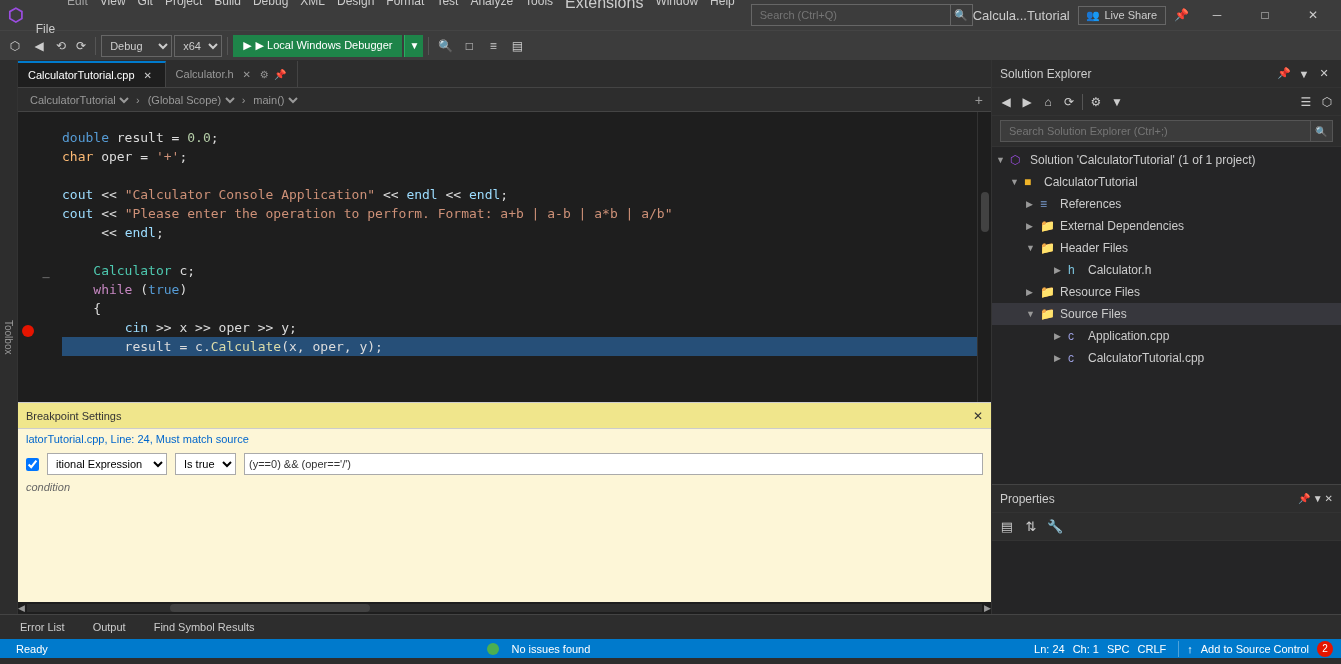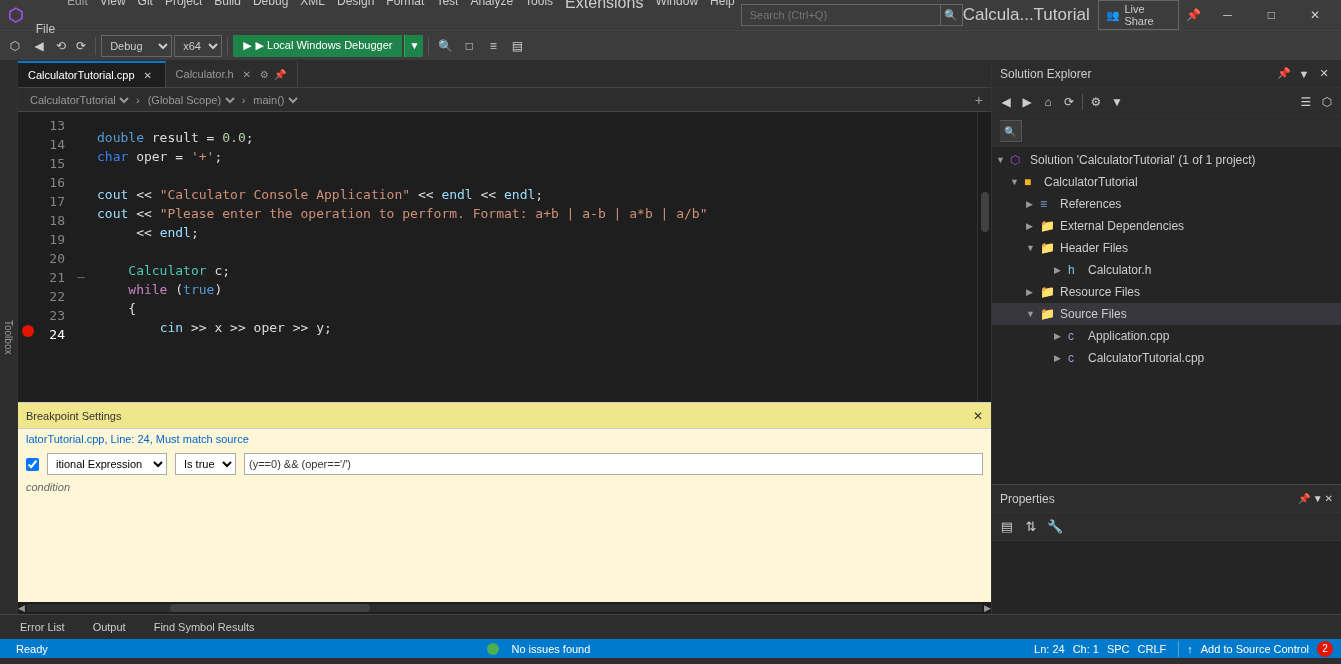--- a/index.html
+++ b/index.html
@@ -67,21 +67,21 @@
     <span class="menu-item" style="padding:4px 6px;cursor:pointer;color:#ccc;font-size:12px;">Tools</span>
     <span class="menu-item" style="padding:4px 6px;cursor:pointer;color:#ccc;font-size:16px;">Extensions</span>
     <span class="menu-item" style="padding:4px 6px;cursor:pointer;color:#ccc;font-size:12px;">Window</span>
     <span class="menu-item" style="padding:4px 6px;cursor:pointer;color:#ccc;font-size:12px;">Help</span>
   </div>
   <div style="flex:1;display:flex;justify-content:flex-end;">
     <input type="text" style="width: 200px; height: 22px; background: rgb(60, 60, 60); border: 1px solid rgb(102, 102, 102); color: rgb(204, 204, 204); font-size: 11px; padding: 0px 8px;" placeholder="Search (Ctrl+Q)">
     <span style="width:22px;height:22px;background:#3c3c3c;border:1px solid #666;border-left:none;display:flex;align-items:center;justify-content:center;color:#ccc;font-size:11px;">🔍</span>
   </div>
   <div style="display:flex;align-items:center;gap:8px;">
-    <span style="font-size:17px;color:#ccc;">Calcula...Tutorial</span>
+    <span style="font-size:13px;color:#ccc;">Calcula...Tutorial</span>
     <div class="live-share" style="display:flex;align-items:center;gap:4px;padding:2px 8px;border:1px solid #666;cursor:pointer;font-size:11px;">
       <span>👥</span>
       <span>Live Share</span>
     </div>
     <span style="color:#ccc;font-size:12px;">📌</span>
     <button class="win-btn" style="background:none;border:none;color:#ccc;width:40px;height:28px;cursor:pointer;font-size:12px;">─</button>
     <button class="win-btn" style="background:none;border:none;color:#ccc;width:40px;height:28px;cursor:pointer;font-size:12px;">□</button>
     <button class="win-btn win-close" style="background:none;border:none;color:#ccc;width:40px;height:28px;cursor:pointer;font-size:12px;">✕</button>
   </div>
 </div>
@@ -161,62 +161,49 @@
         <div style="height:19px;"></div>
         <div style="height:19px;"></div>
         <div style="height:19px;"></div>
         <div style="height:19px;"></div>
         <div style="height:19px;"></div>
         <div style="height:19px;display:flex;align-items:center;justify-content:center;">
           <span style="width:12px;height:12px;background:#e51400;border-radius:50%;display:inline-block;"></span>
         </div>
       </div>
 
-      <div style="width:35px;background:#1e1e1e;color:#858585;font-family:Consolas,monospace;font-size:13px;line-height:19px;padding:4px 0;text-align:right;padding-right:8px;user-select:none;">
-        <div style="height:19px;">13</div>
-        <div style="height:19px;">14</div>
-        <div style="height:19px;">15</div>
-        <div style="height:19px;">16</div>
-        <div style="height:19px;">17</div>
-        <div style="height:19px;">18</div>
-        <div style="height:19px;">19</div>
-        <div style="height:19px;">20</div>
-        <div style="height:19px;">21</div>
-        <div style="height:19px;">22</div>
-        <div style="height:19px;">23</div>
-        <div style="height:19px;color:#fff;">24</div>
-      </div>
 
       <div style="width:16px;background:#1e1e1e;display:flex;flex-direction:column;padding-top:4px;">
         <div style="height:19px;"></div>
         <div style="height:19px;"></div>
         <div style="height:19px;"></div>
         <div style="height:19px;"></div>
         <div style="height:19px;"></div>
         <div style="height:19px;"></div>
         <div style="height:19px;"></div>
         <div style="height:19px;"></div>
         <div style="height:19px;display:flex;align-items:center;justify-content:center;color:#858585;font-size:10px;cursor:pointer;">─</div>
         <div style="height:19px;"></div>
         <div style="height:19px;"></div>
         <div style="height:19px;"></div>
       </div>
 
       <div style="flex:1;background:#1e1e1e;font-family:Consolas,monospace;font-size:13px;line-height:19px;padding:16px 0 4px 8px;overflow:hidden;color:#dcdcdc;">
         <div style="height:19px;white-space:pre;"><span style="color:#569cd6;">double</span> result = <span style="color:#b5cea8;">0.0</span>;</div>
-        <div style="height:19px;white-space:pre;"><span style="color:#3b82f6;">char</span> oper = <span style="color:#ce9178;">'+'</span>;</div>
+        <div style="height:19px;white-space:pre;"><span style="color:#fdba74;">char</span> oper = <span style="color:#ce9178;">'+'</span>;</div>
         <div style="height:19px;white-space:pre;"></div>
         <div style="height:19px;white-space:pre;"><span style="color:#9cdcfe;">cout</span> &lt;&lt; <span style="color:#ce9178;">"Calculator Console Application"</span> &lt;&lt; <span style="color:#9cdcfe;">endl</span> &lt;&lt; <span style="color:#9cdcfe;">endl</span>;</div>
         <div style="height:19px;white-space:pre;"><span style="color:#9cdcfe;">cout</span> &lt;&lt; <span style="color:#ce9178;">"Please enter the operation to perform. Format: a+b | a-b | a*b | a/b"</span></div>
         <div style="height:19px;white-space:pre;">     &lt;&lt; <span style="color:#9cdcfe;">endl</span>;</div>
         <div style="height:19px;white-space:pre;"></div>
         <div style="height:19px;white-space:pre;">    <span style="color:#4ec9b0;">Calculator</span> c;</div>
         <div style="height:19px;white-space:pre;">    <span style="color:#c586c0;">while</span> (<span style="color:#569cd6;">true</span>)</div>
         <div style="height:19px;white-space:pre;">    {</div>
         <div style="height:19px;white-space:pre;">        <span style="color:#9cdcfe;">cin</span> &gt;&gt; x &gt;&gt; oper &gt;&gt; y;</div>
+        <div style="height:19px;white-space:pre;background:#264f78;">        result = c.<span style="color:#dcdcaa;">Calculate</span>(x, oper, y);</div>
       </div>
 
       <div style="width:14px;background:#1e1e1e;border-left:1px solid #333;position:relative;">
         <div style="width:8px;margin:0 3px;background:#424242;border-radius:4px;position:absolute;top:80px;height:40px;"></div>
       </div>
     </div>
 
     <div id="breakpoint-panel" style="height:200px;background:#fdf6d7;color:#333;border-top:1px solid #ccc;display:flex;flex-direction:column;overflow:hidden;">
 
       <div style="height:26px;background:#f0e68c;display:flex;align-items:center;padding:0 8px;font-size:11px;color:#333;justify-content:space-between;border-bottom:1px solid #ccc;">
@@ -270,20 +257,21 @@
       <button style="background:none;border:none;color:#ccc;cursor:pointer;font-size:12px;width:20px;height:20px;">⟳</button>
       <div style="width:1px;height:16px;background:#555;margin:0 2px;"></div>
       <button style="background:none;border:none;color:#ccc;cursor:pointer;font-size:12px;width:20px;height:20px;">⚙</button>
       <button style="background:none;border:none;color:#ccc;cursor:pointer;font-size:12px;width:20px;height:20px;">▼</button>
       <div style="flex:1;"></div>
       <button style="background:none;border:none;color:#ccc;cursor:pointer;font-size:12px;width:20px;height:20px;">☰</button>
       <button style="background:none;border:none;color:#ccc;cursor:pointer;font-size:12px;width:20px;height:20px;">⬡</button>
     </div>
 
     <div style="padding:4px 8px;background:#2d2d2d;border-bottom:1px solid #333;display:flex;align-items:center;">
+      <input type="text" style="flex: 1 1 0%; height: 22px; background: rgb(60, 60, 60); border: 1px solid rgb(85, 85, 85); color: rgb(204, 204, 204); font-size: 11px; padding: 0px 8px;" placeholder="Search Solution Explorer (Ctrl+;)">
       <span style="width:22px;height:22px;background:#3c3c3c;border:1px solid #555;border-left:none;display:flex;align-items:center;justify-content:center;font-size:10px;color:#999;">🔍</span>
     </div>
 
     <div style="flex:1;overflow-y:auto;padding:2px 0;background:#252526;">
 
       <div style="height:22px;display:flex;align-items:center;padding:0 4px;cursor:pointer;font-size:12px;color:#ccc;">
         <span style="width:14px;font-size:9px;color:#999;">▼</span>
         <span style="width:16px;margin-right:4px;color:#9b4de0;">⬡</span>
         <span>Solution 'CalculatorTutorial' (1 of 1 project)</span>
       </div>

